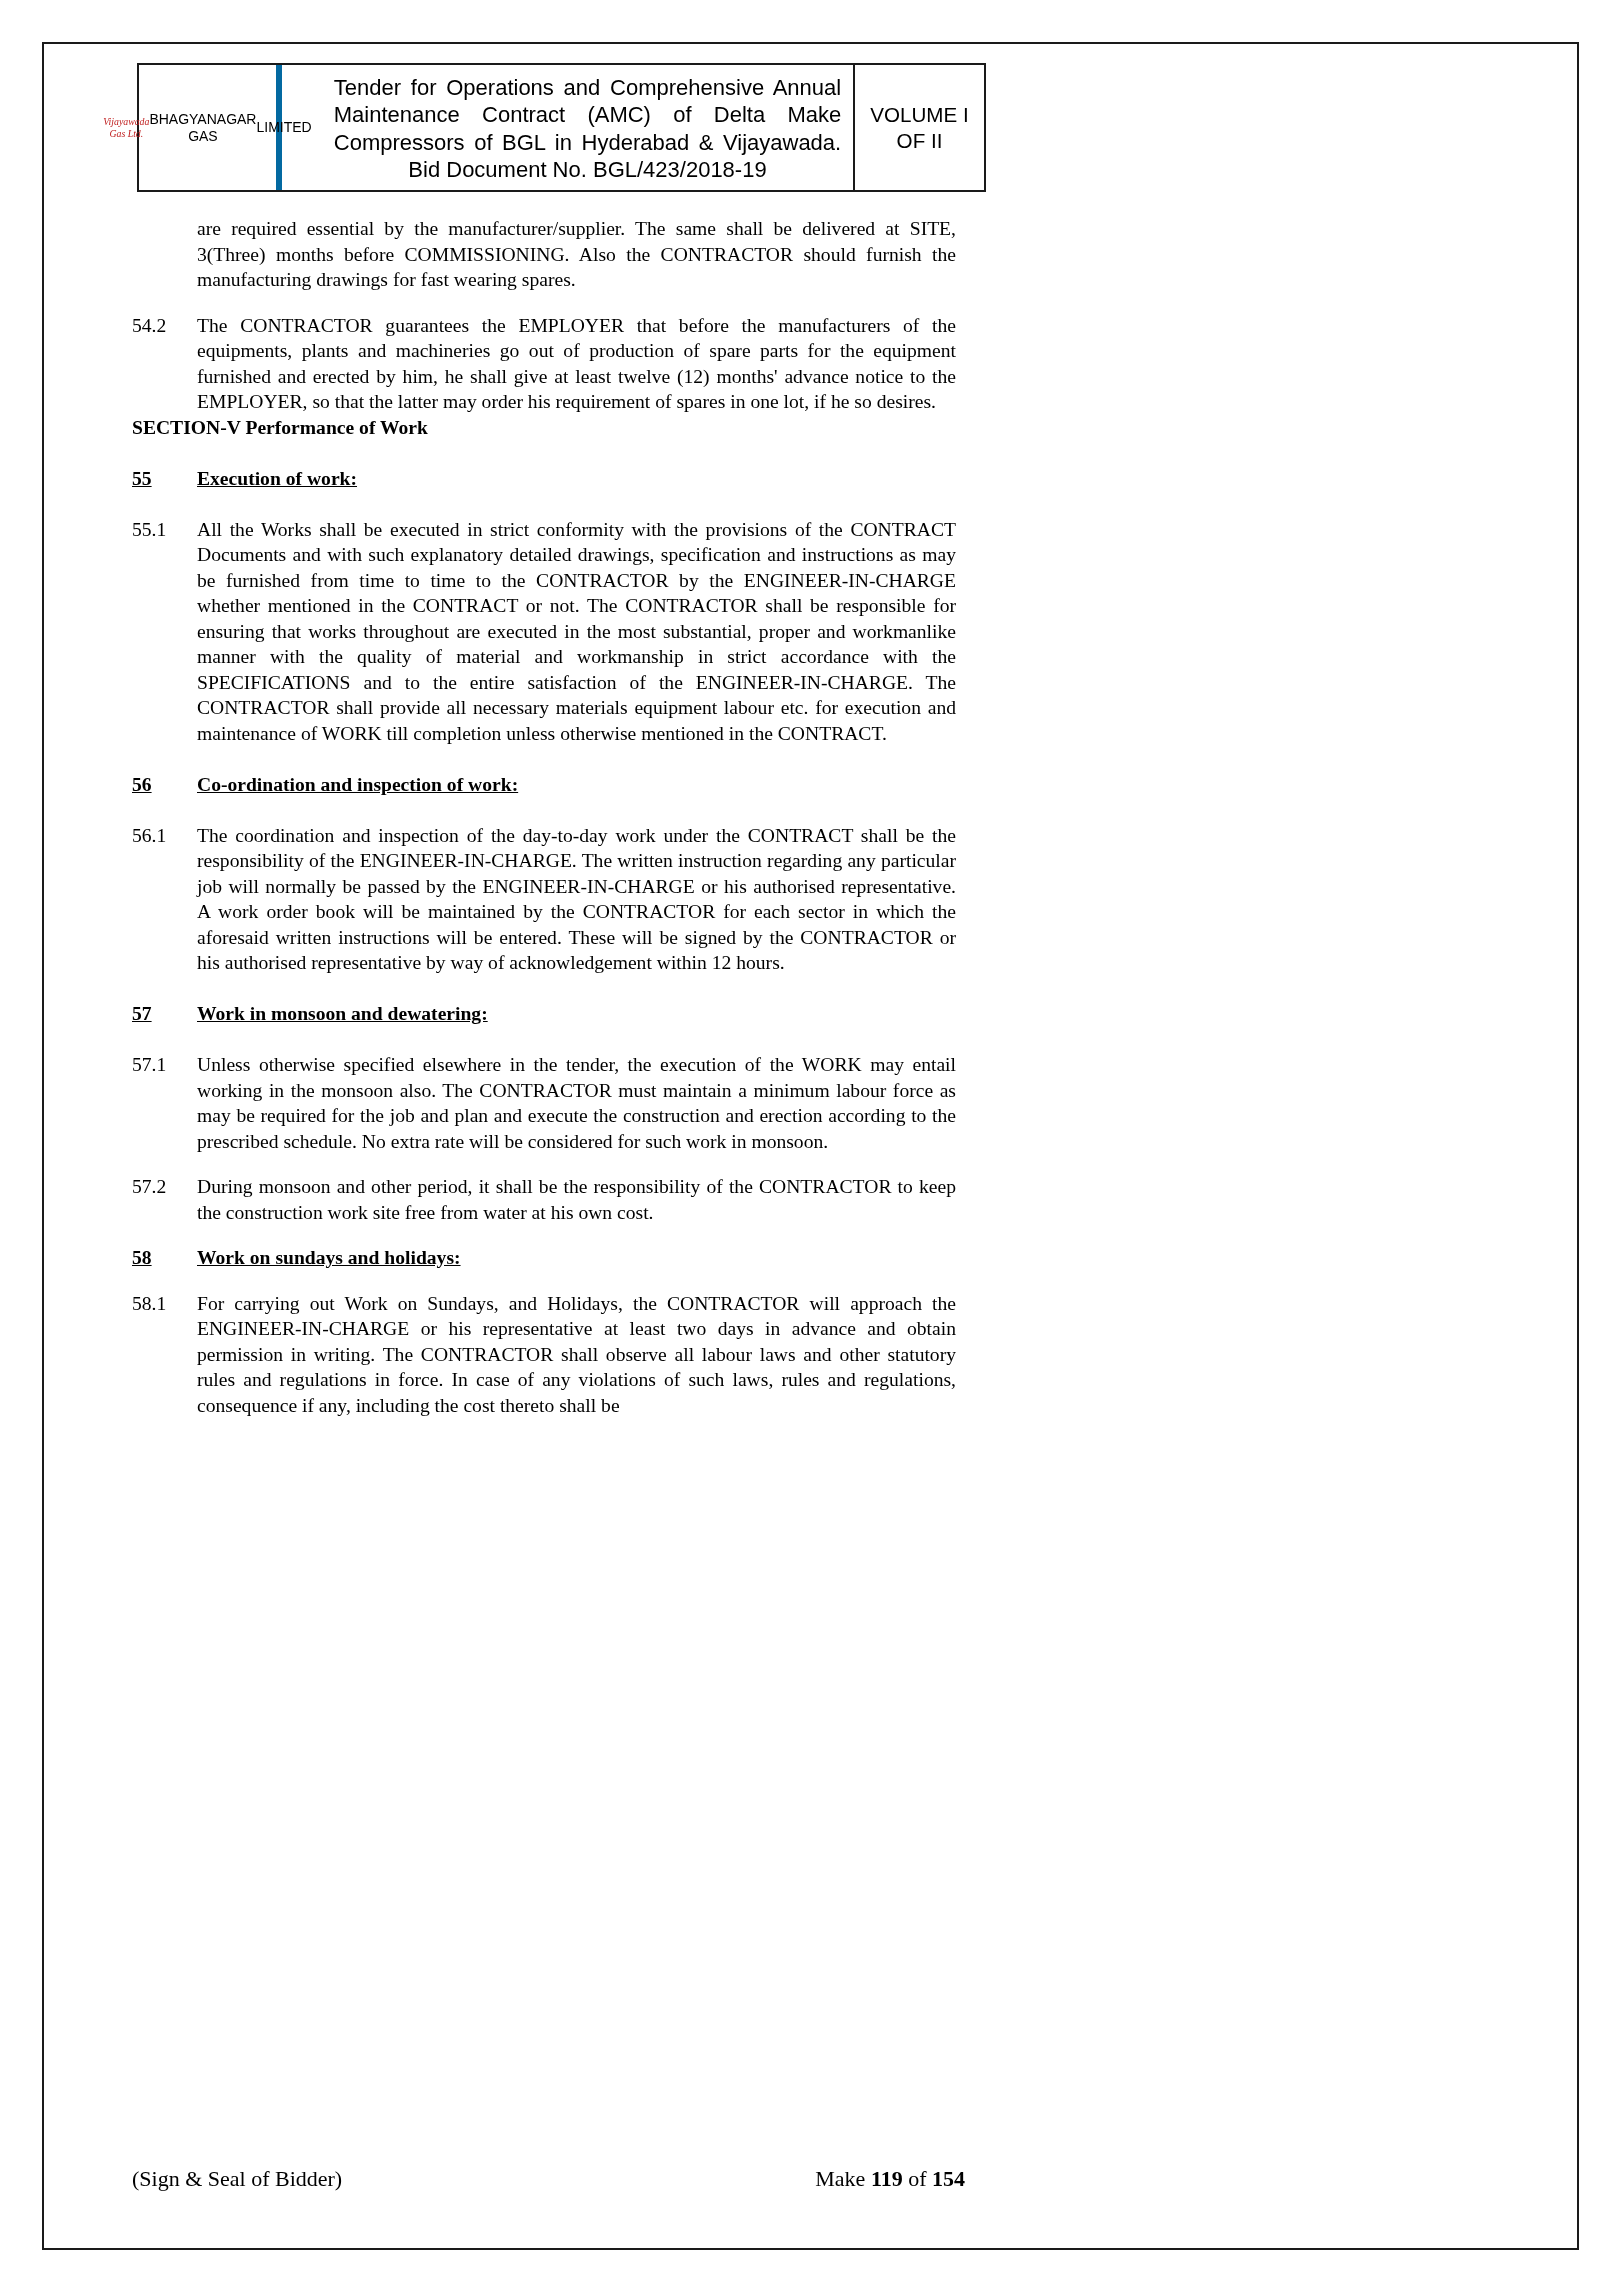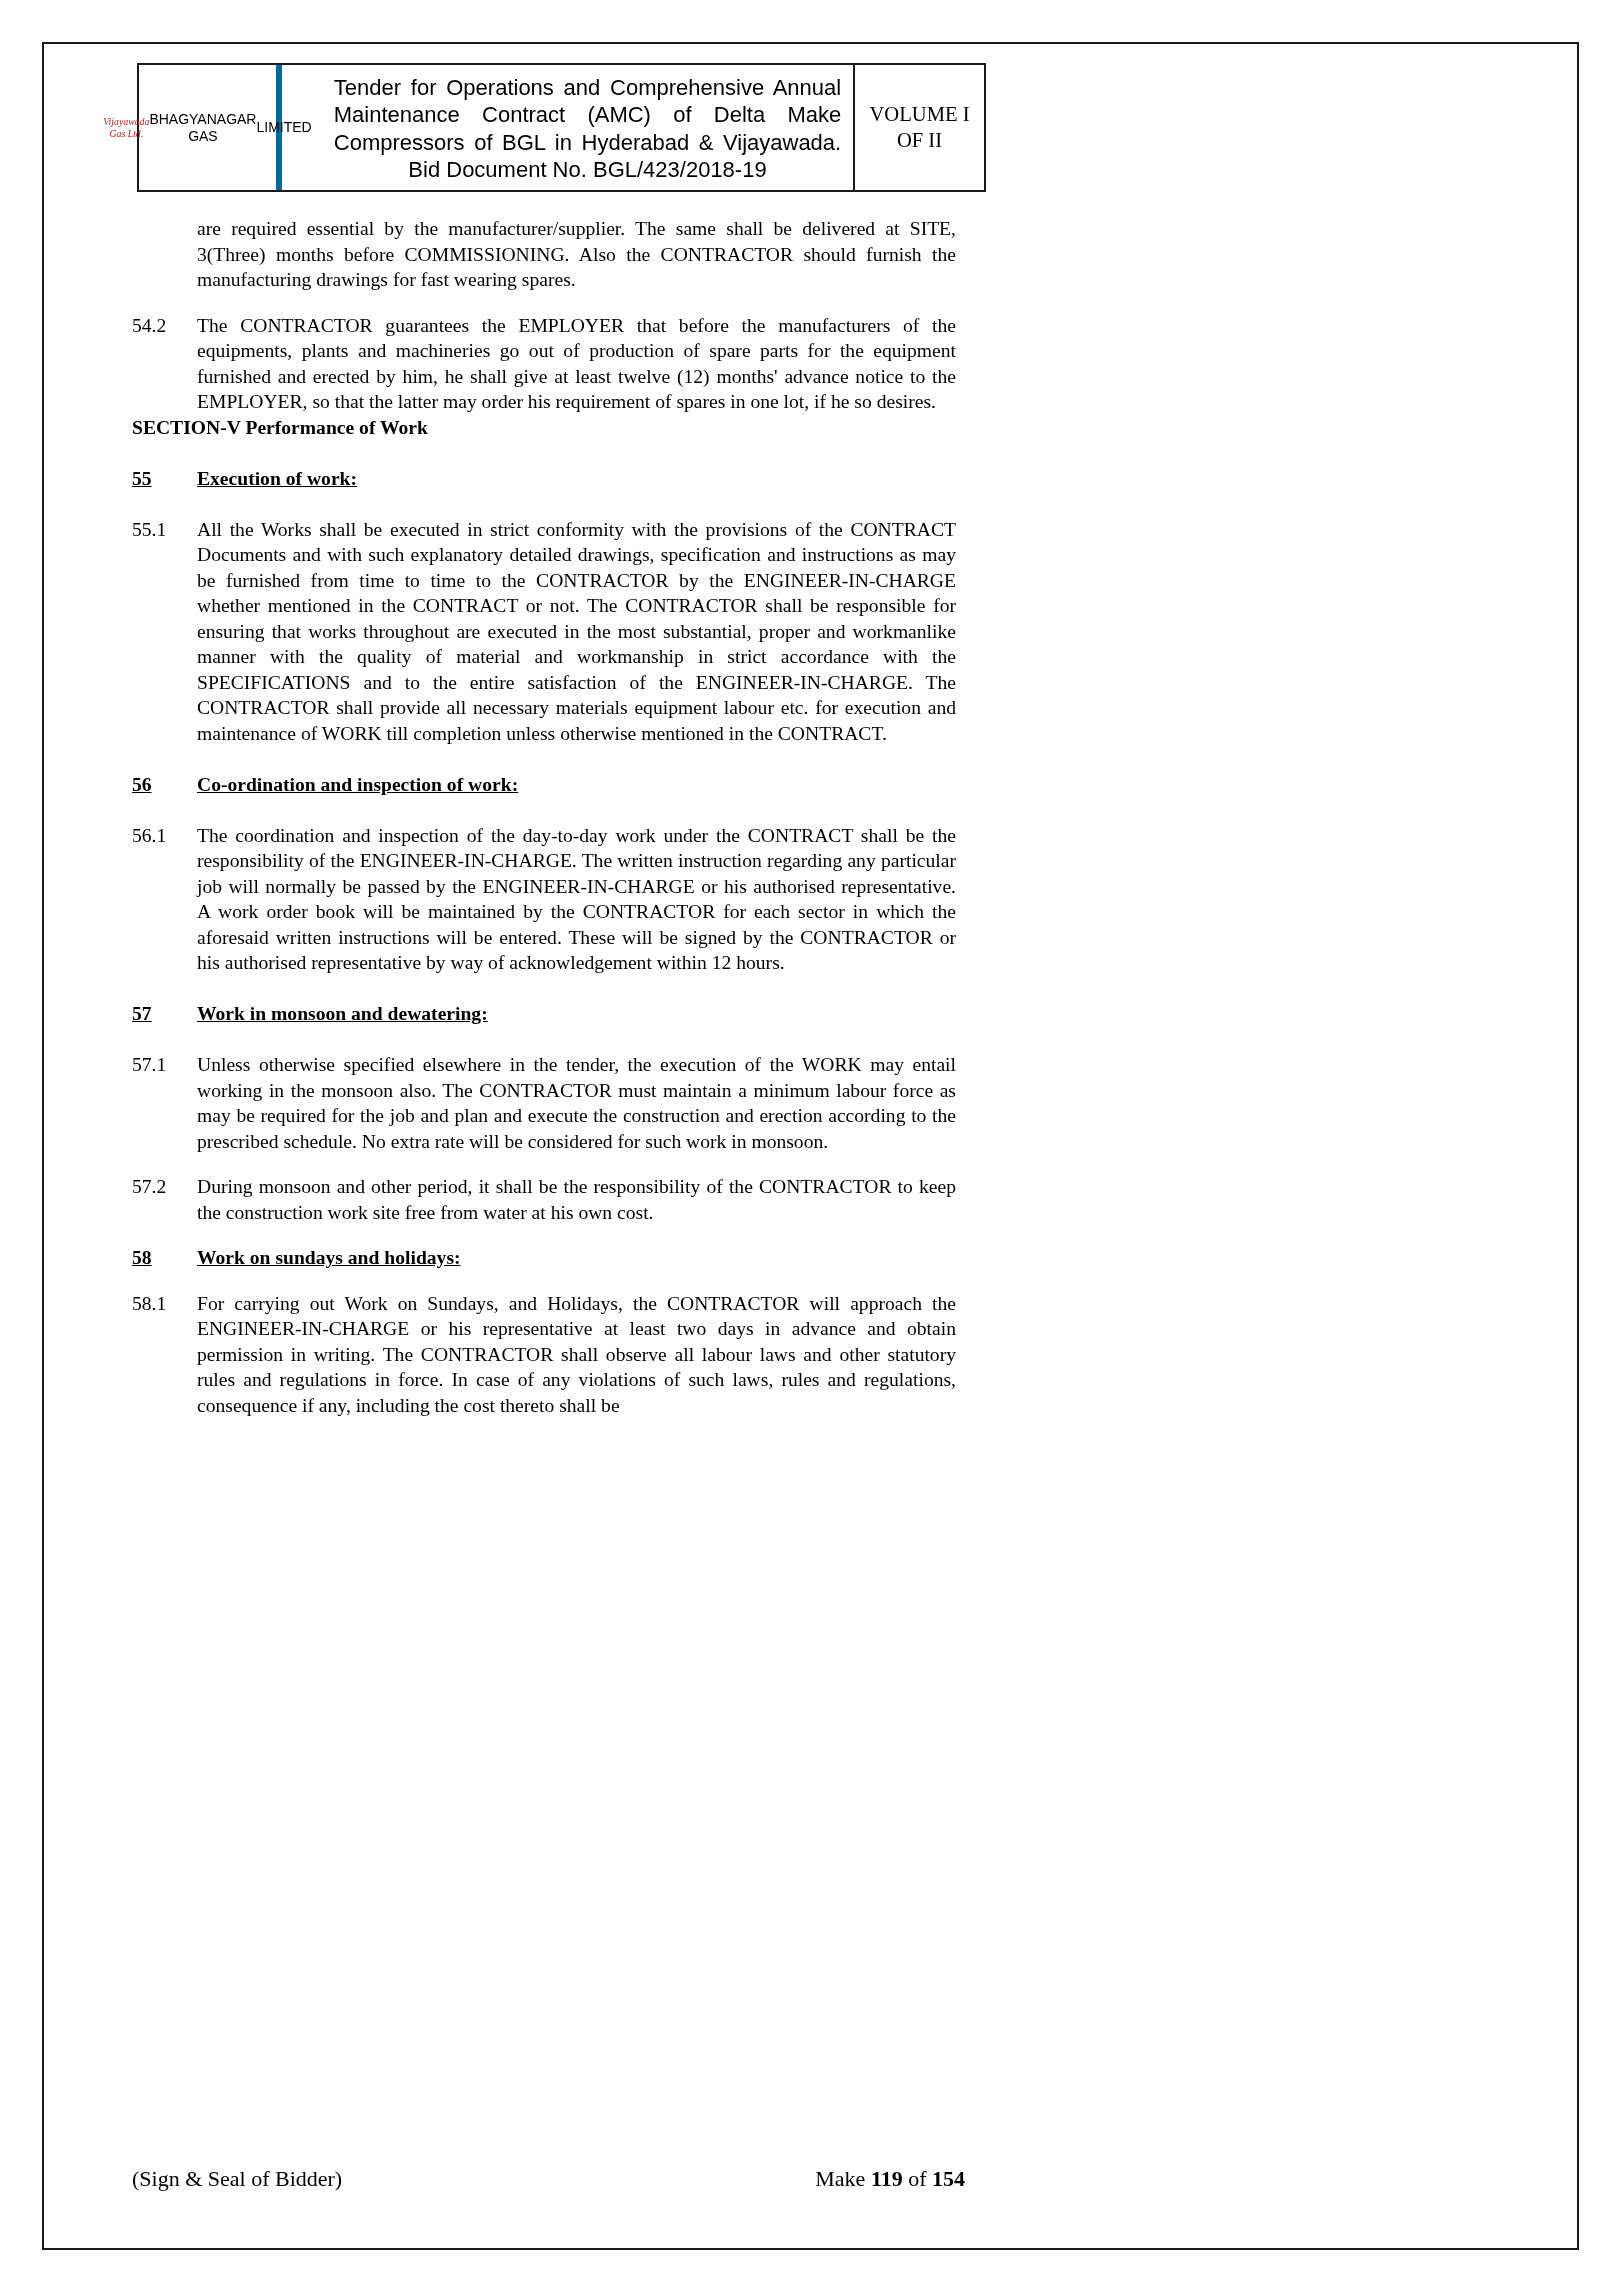--- a/index.html
+++ b/index.html
@@ -33,21 +33,21 @@
   .title-cell {
     flex: 1;
     border-right: 2px solid #1a1a1a;
     padding: 8.8px 11.8px 6.9px;
     font-family: Liberation Sans, sans-serif;
     font-size: 22px; line-height: 27.4px; margin-left: 40px;
   }
   .volume-cell {
     width: 129px; flex: none;
     display: flex; flex-direction: column; align-items: center; justify-content: center;
-    font-family: Liberation Serif, serif;
+    font-family: Liberation Sans, sans-serif;
     font-size: 20.6px; line-height: 25.5px;
     text-align: right;
   }
   .tl { text-align: justify; text-align-last: justify; }
   .tl.center { text-align: center; text-align-last: center; }
   .logo-script { font-size: 9.8px; line-height: 11.8px; color: #c02020; font-style: italic; margin-top: 1px; }
   .company { font-family: "Liberation Sans", sans-serif; font-size: 14px; line-height: 17.6px; margin-top: 1px; }
 
   
   .bodytext {

